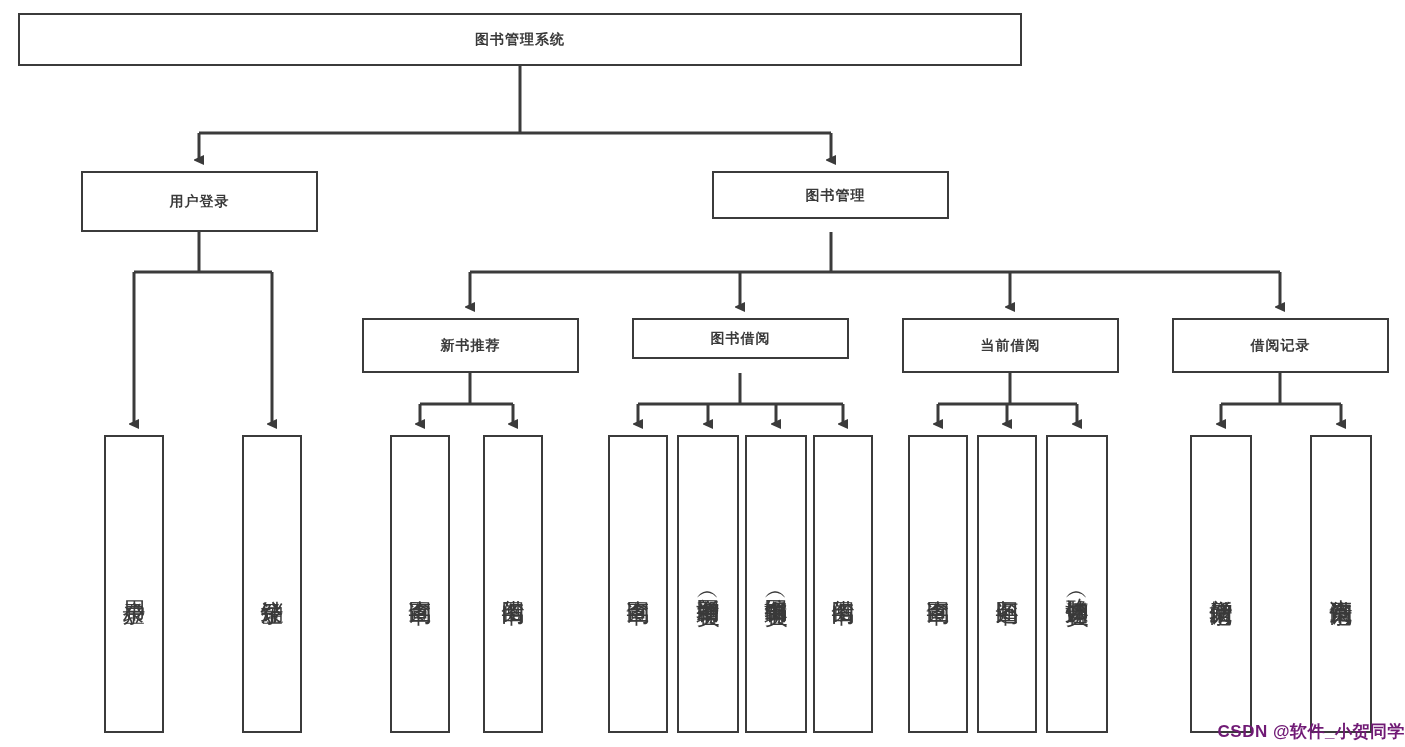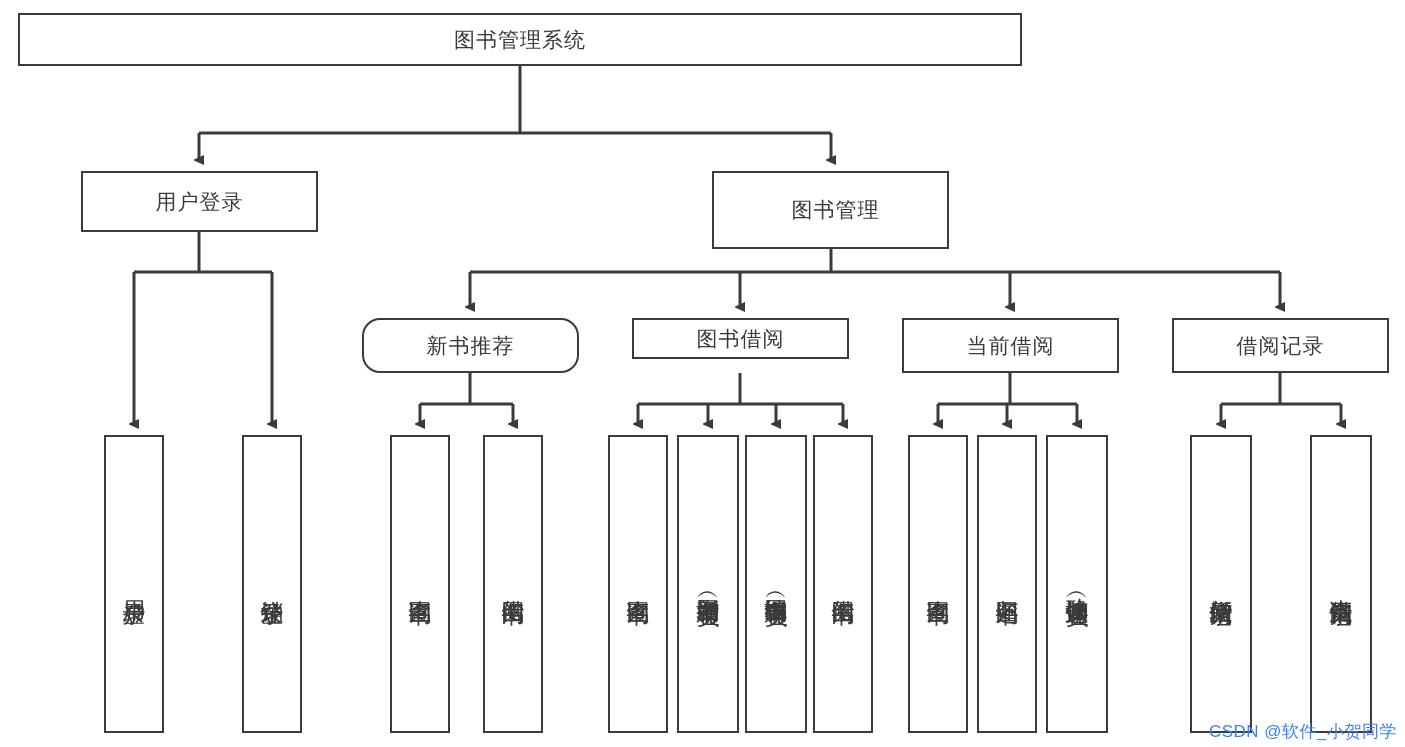--- a/index.html
+++ b/index.html
@@ -34,50 +34,52 @@
     border: 2px solid #3b3b3b;
     display: flex;
     align-items: center;
     justify-content: center;
     overflow: hidden;
   }
   .node-h {
     
   }
   .node-h .node-label {
-    font-size: 21px;
+    font-size: 14px;
     color: #3a3a3a;
     letter-spacing: 1px;
     line-height: 1.2;
     white-space: nowrap;
+    font-weight: bold;
   }
   .node-v {
     
     align-items: center;
     justify-content: center;
   }
   .node-v .node-label {
     writing-mode: vertical-rl;
     text-orientation: upright;
     font-size: 23px;
     color: #3a3a3a;
     line-height: 1.18;
     letter-spacing: 1px;
     white-space: nowrap;
     text-align: center;
   }
   #watermark {
     position: absolute;
-    right: 8px;
+    right: 0;
     bottom: 4px;
     font-size: 17px;
-    color: #3b82f6;
+    color: #701a75;
     letter-spacing: 0.5px;
     white-space: nowrap;
     user-select: none;
+    font-weight: bold;
   }
 </style>
 </head>
 <body>
 
 <div id="diagram-root">
 
   <svg class="connectors" viewBox="0 0 1405 747" preserveAspectRatio="none">
     <defs>
       <marker id="arrow" markerWidth="10" markerHeight="10" refX="5" refY="5" orient="auto" markerUnits="userSpaceOnUse">
@@ -128,25 +130,25 @@
     </g>
   </svg>
 
   <div class="node node-h" style="left: 18px; top: 13px; width: 1004px; height: 53px;">
     <span class="node-label">图书管理系统</span>
   </div>
 
   <div class="node node-h" style="left: 81px; top: 171px; width: 237px; height: 61px;">
     <span class="node-label">用户登录</span>
   </div>
-  <div class="node node-h" style="left: 712px; top: 171px; width: 237px; height: 78px; padding-left: 10px;">
+  <div class="node node-h" style="left: 712px; top: 171px; width: 237px; height: 48px; padding-left: 10px;">
     <span class="node-label">图书管理</span>
   </div>
 
-  <div class="node node-h" style="left: 362px; top: 318px; width: 217px; height: 55px; border-radius: 18px;">
+  <div class="node node-h" style="left: 362px; top: 318px; width: 217px; height: 55px;">
     <span class="node-label">新书推荐</span>
   </div>
   <div class="node node-h" style="left: 632px; top: 318px; width: 217px; height: 41px;">
     <span class="node-label">图书借阅</span>
   </div>
   <div class="node node-h" style="left: 902px; top: 318px; width: 217px; height: 55px;">
     <span class="node-label">当前借阅</span>
   </div>
   <div class="node node-h" style="left: 1172px; top: 318px; width: 217px; height: 55px; text-align: center;">
     <span class="node-label">借阅记录</span>

